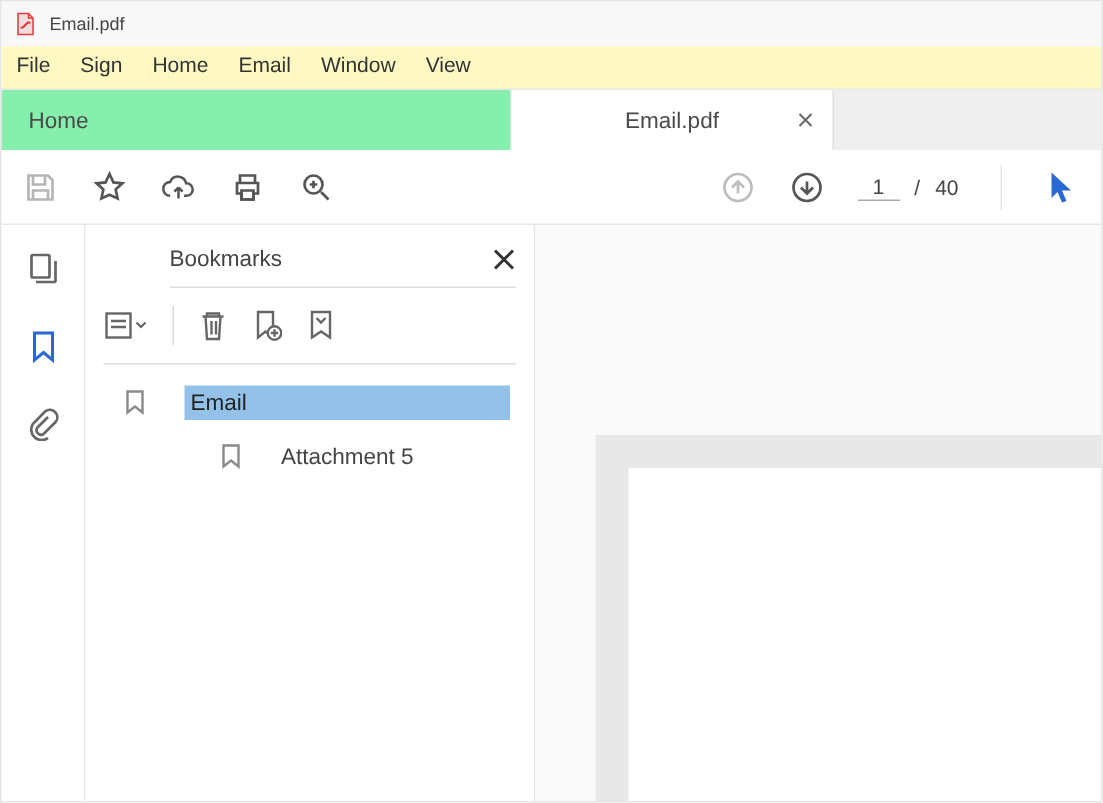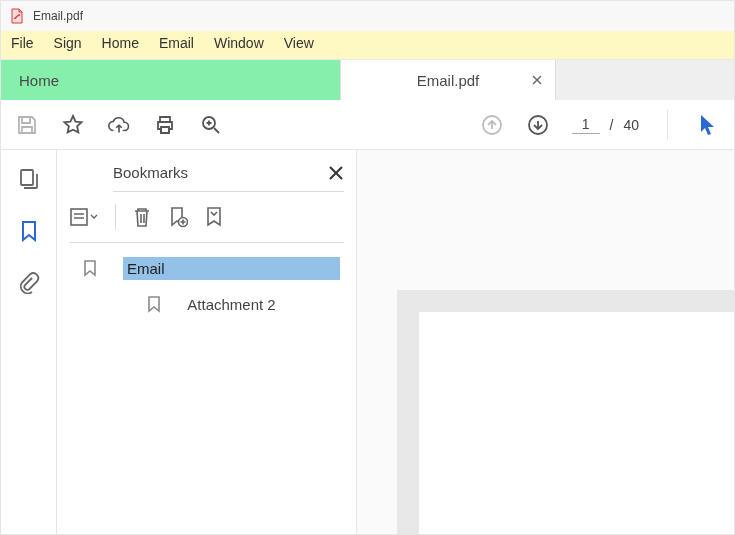--- a/index.html
+++ b/index.html
@@ -318,21 +318,21 @@
             </svg>
         </span>
         <span class="label sel">Email</span>
       </div>
       <div class="bookmark-row">
         <span class="bm-icon">
           <svg width="18" height="18" viewBox="0 0 18 18" fill="none" stroke="#8a8a8a" stroke-width="1.6">
               <path d="M4 2h10v14l-5-4-5 4z"></path>
             </svg>
         </span>
-        <span class="label">Attachment 2</span>
+        <span class="label">Attachment 5</span>
       </div>
     </div>
   </div>
 
   <div class="docview">
     <div class="pagewrap">
       <div class="page"></div>
     </div>
   </div>
 </div>

